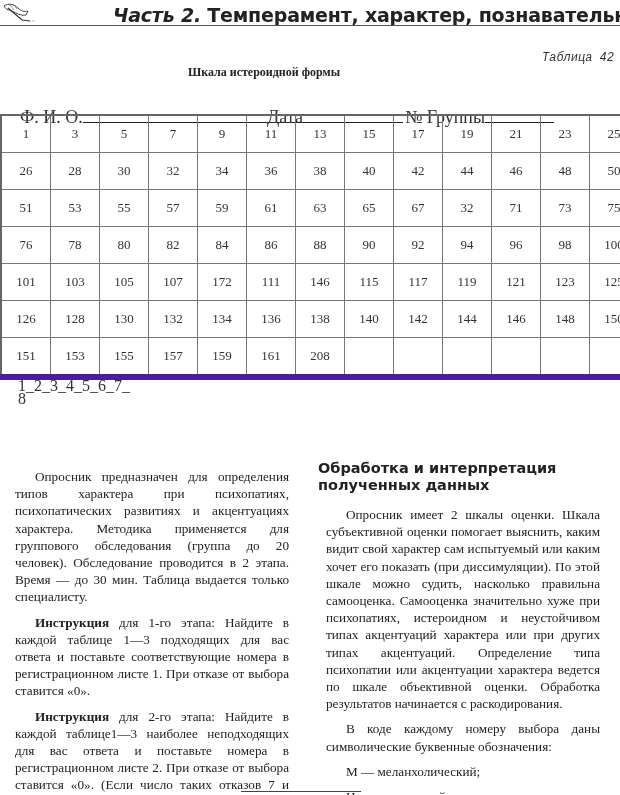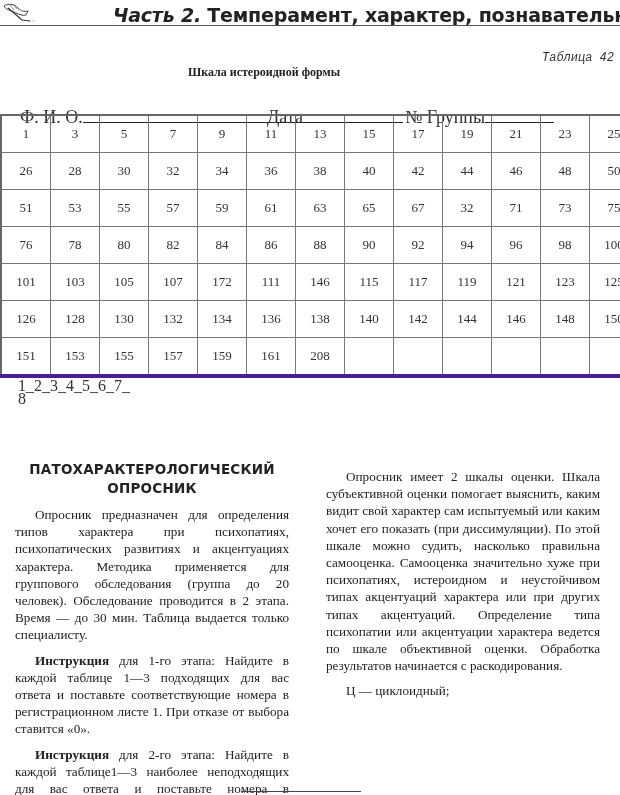--- a/index.html
+++ b/index.html
@@ -18,21 +18,21 @@
   .fio .blank { width: 238px; }
   .date { left: 267px; }
   .date .blank { width: 100px; }
   .group { left: 405px; }
   .group .blank { width: 69px; }
 
   .grid { position: absolute; left: 0; top: 114px; border-collapse: collapse; table-layout: fixed; width: 623px; }
   .grid td { border: 1px solid #777; height: 36px; padding: 0; text-align: center; font-family: "Liberation Serif", serif; font-size: 13px; color: #333; width: 48px; }
   .grid tr td:first-child { border-left: 2px solid #666; }
   .grid tr:first-child td { border-top: 2px solid #666; }
-  .grid tr:last-child td { border-bottom: 4px solid #4c1d95; }
+  .grid tr:last-child td { border-bottom: 6px solid #4c1d95; }
 
   .answer-line { position: absolute; left: 18px; top: 379px; font-family: "Liberation Serif", serif; font-size: 16px; color: #333; line-height: 13px; width: 120px; }
 
   .col { position: absolute; top: 460px; width: 290px; font-family: "Liberation Serif", serif; font-size: 13.2px; line-height: 17.2px; color: #222; text-align: justify; }
   .col-left { left: 7px; }
   .col-right { left: 318px; }
   .h-left { font-family: "DejaVu Sans", sans-serif; font-weight: bold; font-size: 13.5px; text-align: center; line-height: 19px; letter-spacing: 0.2px; margin: 0 0 8px 0; }
   .h-right { font-family: "DejaVu Sans", sans-serif; font-weight: bold; font-size: 14.5px; text-align: left; line-height: 17px; margin: 0 0 12px 0; }
   .col p { margin: 8px; text-indent: 20px; }
   .col p.item { text-indent: 0; padding-left: 20px; }
@@ -180,28 +180,27 @@
       </tr>
     </tbody>
 </table>
 
 <div class="answer-line">
   <div>1_2_3_4_5_6_7_</div>
   <div>8</div>
 </div>
 
 <div class="col col-left">
-  <h2 class="h-left">
-    <span>ПАТОХАРАКТЕРОЛОГИЧЕСКИЙ</span><br>
-    <span>ОПРОСНИК</span>
-  </h2>
   <p>Опросник предназначен для определения типов характера при психопатиях, психопатических развитиях и акцентуациях характера. Методика применяется для группового обследования (группа до 20 человек). Обследование проводится в 2 этапа. Время — до 30 мин. Таблица выдается только специалисту.</p>
   <p><b>Инструкция</b><span> для 1-го этапа: Найдите в каждой таблице 1—3 подходящих для вас ответа и поставьте соответствующие номера в регистрационном листе 1. При отказе от выбора ставится «0».</span></p>
   <p><b>Инструкция</b><span> для 2-го этапа: Найдите в каждой таблице1—3 наиболее неподходящих для вас ответа и поставьте номера в регистрационном листе 2. При отказе от выбора ставится «0». (Если число таких отказов 7 и больше, то это говорит о трудности работы с опросником.)</span></p>
 </div>
 
 <div class="col col-right">
+  <h2 class="h-right">Обработка и интерпретация полученных данных</h2>
   <p>Опросник имеет 2 шкалы оценки. Шкала субъективной оценки помогает выяснить, каким видит свой характер сам испытуемый или каким хочет его показать (при диссимуляции). По этой шкале можно судить, насколько правильна самооценка. Самооценка значительно хуже при психопатиях, истероидном и неустойчивом типах акцентуаций характера или при других типах акцентуаций. Определение типа психопатии или акцентуации характера ведется по шкале объективной оценки. Обработка результатов начинается с раскодирования.</p>
+  <p>В коде каждому номеру выбора даны символические буквенные обозначения:</p>
+  <p class="item">М — меланхолический;</p>
   <p class="item">Ц — циклоидный;</p>
 </div>
 
 <div class="page-number">206</div>
 <div class="footer-rule"></div>
 
 </body></html>

